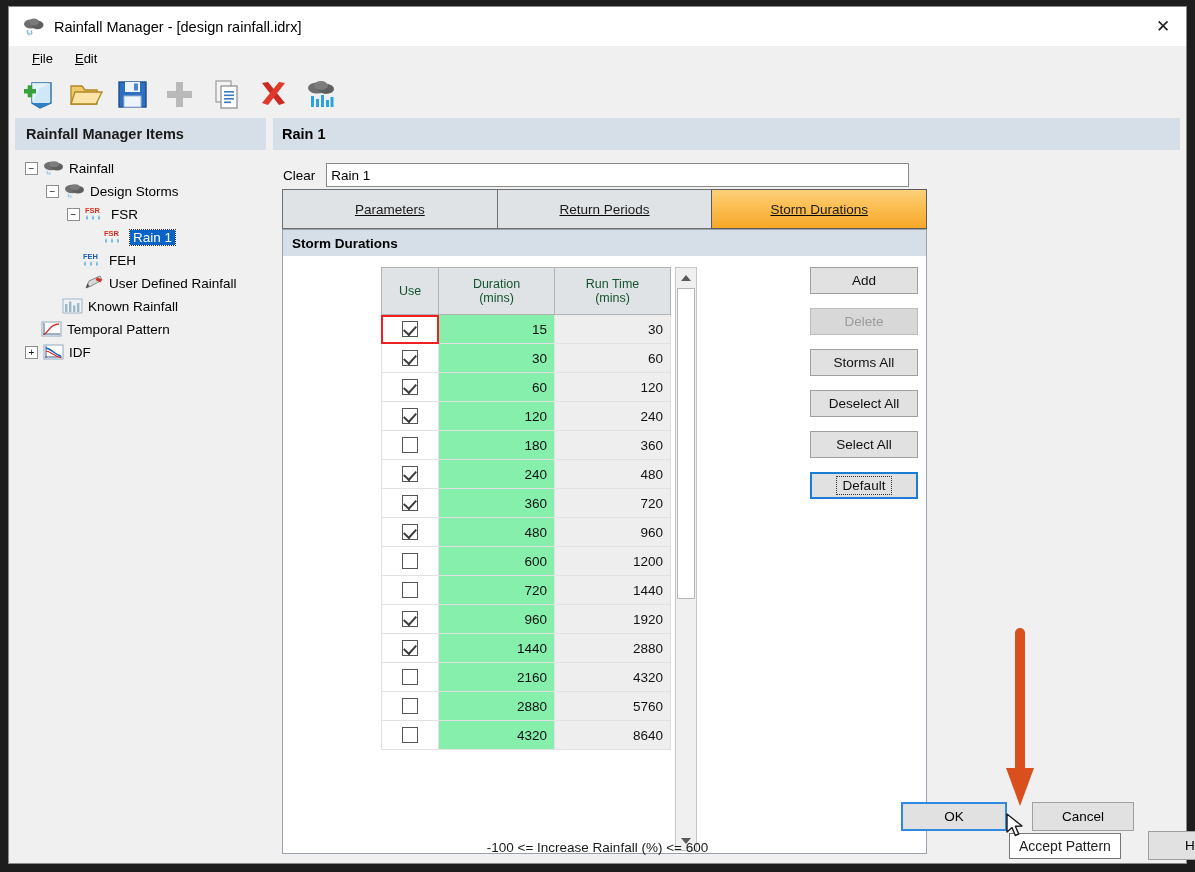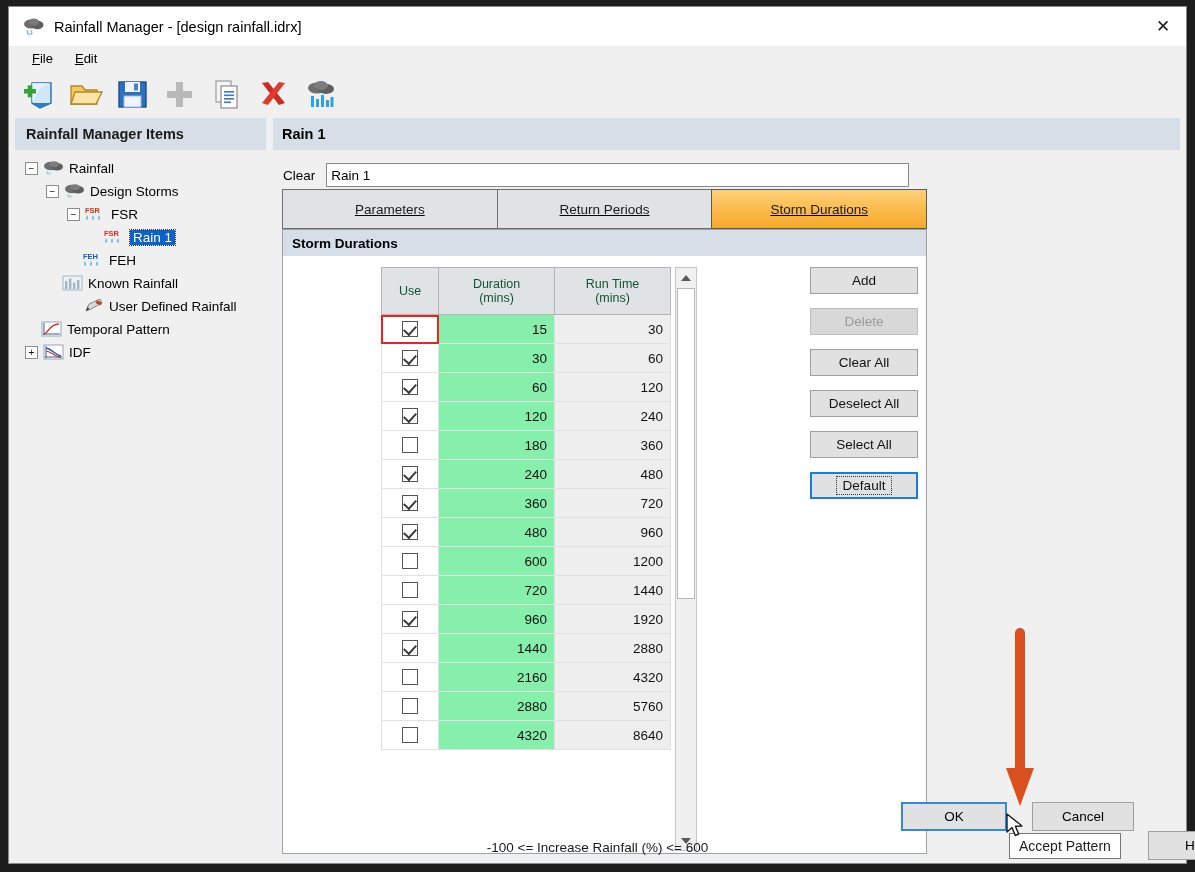--- a/index.html
+++ b/index.html
@@ -306,44 +306,44 @@
         <text x="0" y="7" font-family="Liberation Sans" font-size="7.5" font-weight="bold" fill="#1a5fbe">FEH</text>
         <g fill="#6fb8e0">
                     <path d="M2 9 q2 3.5 0 5 q-2-1.5 0-5z"></path>
                     <path d="M8 9 q2 3.5 0 5 q-2-1.5 0-5z"></path>
                     <path d="M14 9 q2 3.5 0 5 q-2-1.5 0-5z"></path>
                   </g>
                 </svg></span>
               <span class="tlabel">FEH</span>
             </div>
             <div class="tnode">
+              <span class="tspace" style="width: 52px;"></span>
+              <span class="exp blank"></span>
+              <span class="ticon"><svg width="21" height="16" viewBox="0 0 21 16">
+        <path d="M3 13 L6 6 L17 1 L19 5 L8 11 Z" fill="#d9d9d9" stroke="#7c7c7c" stroke-width=".9"></path>
+        <path d="M14 2.2 L19 4.6 L17.4 7.6 L12.6 5.1 Z" fill="#d0332a"></path>
+        <path d="M3 13 L6.4 11.6 L4.6 8.3 Z" fill="#4a4a4a"></path>
+                </svg></span>
+              <span class="tlabel">User Defined Rainfall</span>
+            </div>
+            <div class="tnode">
               <span class="tspace" style="width: 31px;"></span>
               <span class="exp blank"></span>
               <span class="ticon"><svg width="21" height="16" viewBox="0 0 21 16">
         <rect x="1" y="1" width="19" height="14" fill="#eef2f6" stroke="#9bb0c4" stroke-width=".9"></rect>
         <g fill="#9fb6c9">
                     <rect x="3" y="6" width="2.4" height="8"></rect>
                     <rect x="7" y="3.5" width="2.4" height="10.5"></rect>
         <rect x="11" y="7.5" width="2.4" height="6.5"></rect>
                     <rect x="15" y="5" width="2.4" height="9"></rect>
                   </g>
                 </svg></span>
               <span class="tlabel">Known Rainfall</span>
             </div>
             <div class="tnode">
-              <span class="tspace" style="width: 52px;"></span>
-              <span class="exp blank"></span>
-              <span class="ticon"><svg width="21" height="16" viewBox="0 0 21 16">
-        <path d="M3 13 L6 6 L17 1 L19 5 L8 11 Z" fill="#d9d9d9" stroke="#7c7c7c" stroke-width=".9"></path>
-        <path d="M14 2.2 L19 4.6 L17.4 7.6 L12.6 5.1 Z" fill="#d0332a"></path>
-        <path d="M3 13 L6.4 11.6 L4.6 8.3 Z" fill="#4a4a4a"></path>
-                </svg></span>
-              <span class="tlabel">User Defined Rainfall</span>
-            </div>
-            <div class="tnode">
               <span class="tspace" style="width: 10px;"></span>
               <span class="exp blank"></span>
               <span class="ticon"><svg width="21" height="16" viewBox="0 0 21 16">
         <rect x="1" y="1" width="19" height="14" fill="#fff" stroke="#8aa0b6" stroke-width=".9"></rect>
         <path d="M2 13 h17 M3 2 v12" stroke="#3a5f8a" stroke-width="1"></path>
         <path d="M3 13 C7 13 8 3 18 3" stroke="#d0332a" stroke-width="1.5" fill="none"></path>
                 </svg></span>
               <span class="tlabel">Temporal Pattern</span>
             </div>
             <div class="tnode">
@@ -520,21 +520,21 @@
             </div>
 
             <div class="sidebtns" id="sidebtns">
                 <div class="sbtn">
                   <span class="">Add</span>
                 </div>
                 <div class="sbtn disabled">
                   <span class="">Delete</span>
                 </div>
                 <div class="sbtn">
-                  <span class="">Clear All</span>
+                  <span class="">Storms All</span>
                 </div>
                 <div class="sbtn">
                   <span class="">Deselect All</span>
                 </div>
                 <div class="sbtn">
                   <span class="">Select All</span>
                 </div>
                 <div class="sbtn focus">
                   <span class="inner">Default</span>
                 </div>

